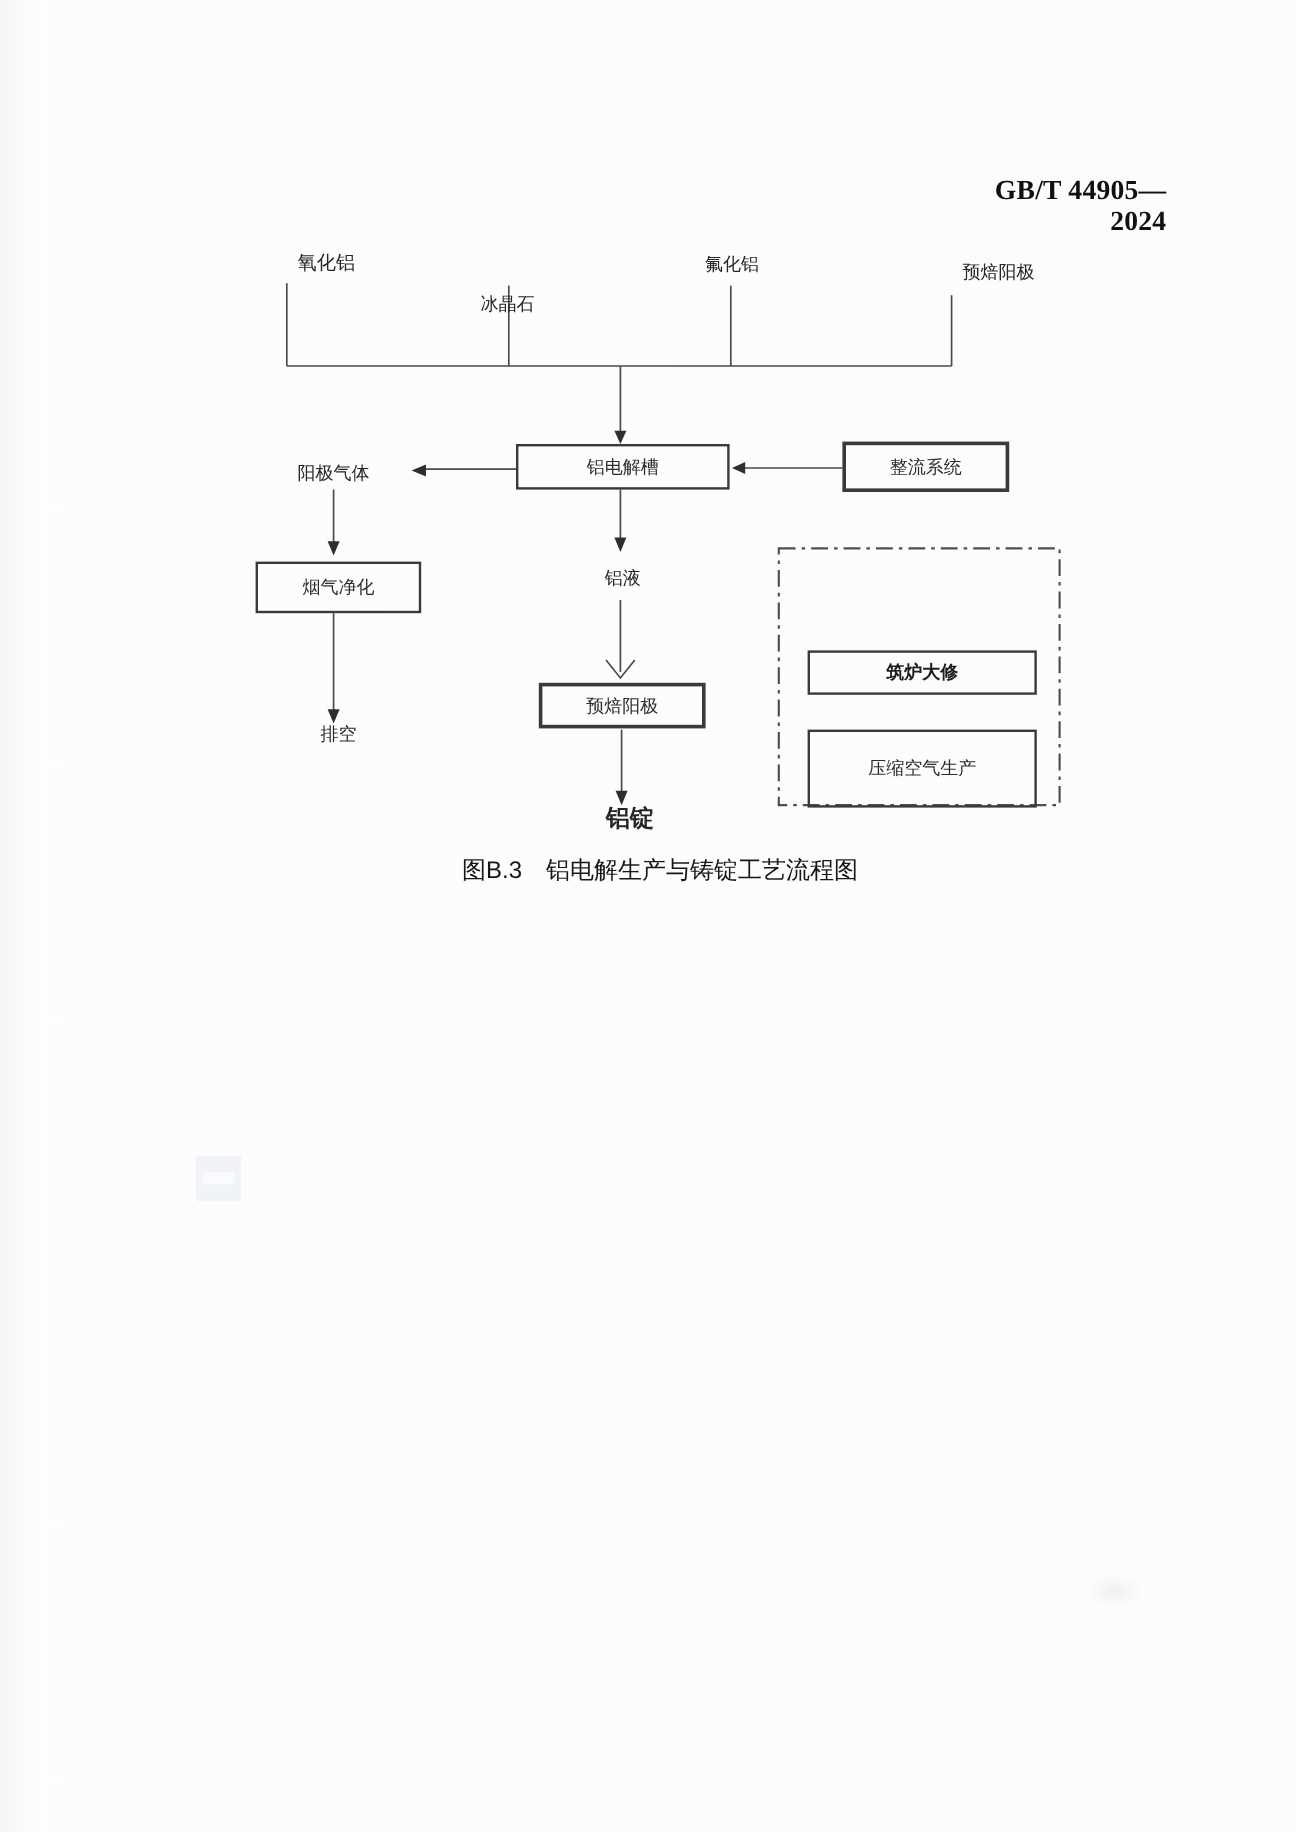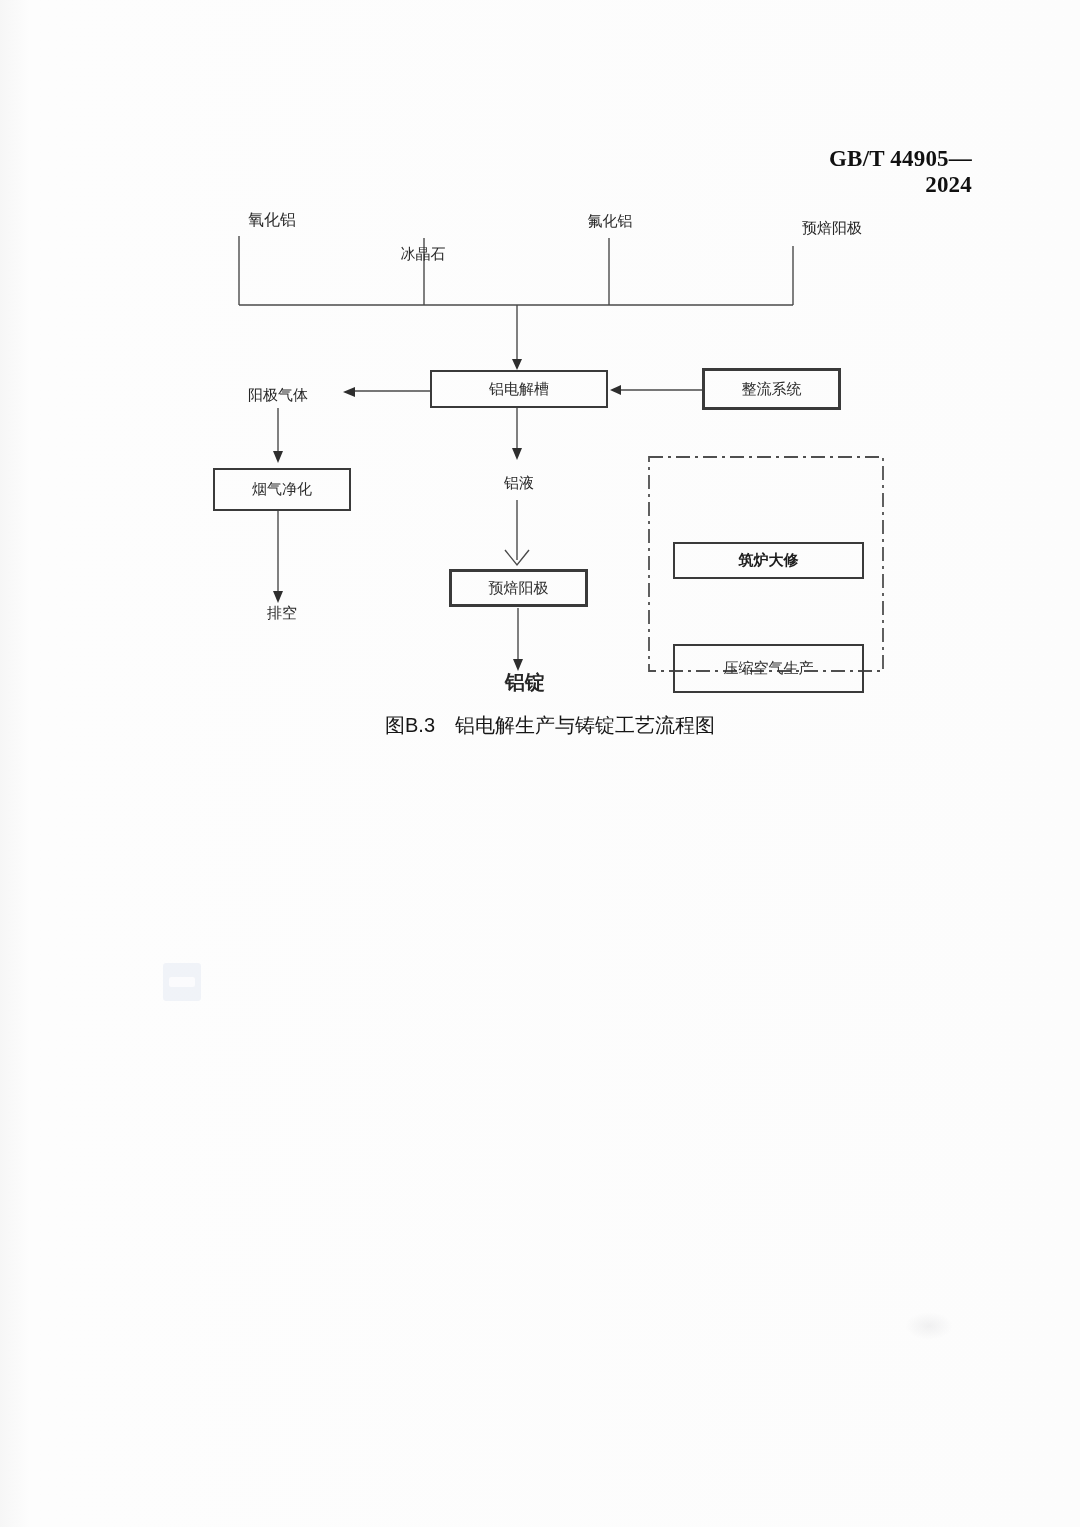--- a/index.html
+++ b/index.html
@@ -124,21 +124,21 @@
   <div class="lbl" style="left:394px;top:213px;width:58px;margin-top:32px;">冰晶石</div>
   <div class="lbl" style="left:581px;top:212px;width:58px;">氟化铝</div>
   <div class="lbl bold" style="left:761px;top:219px;width:70px;">预焙阳极</div>
 
   <div class="box" style="left:430px;top:370px;width:178px;height:38px;">铝电解槽</div>
   <div class="box thick" style="left:702px;top:368px;width:139px;height:42px;">整流系统</div>
   <div class="box" style="left:213px;top:468px;width:138px;height:43px;">烟气净化</div>
   <div class="box thick" style="left:449px;top:569px;width:139px;height:38px;">预焙阳极</div>
 
   <div class="box bold" style="left:673px;top:542px;width:191px;height:37px;">筑炉大修</div>
-  <div class="box" style="left:673px;top:608px;width:191px;height:49px;margin-top:36px;">压缩空气生产</div>
+  <div class="box" style="left:673px;top:608px;width:191px;height:65px;">压缩空气生产</div>
 
   <div class="lbl" style="left:244px;top:386px;width:68px;">阳极气体</div>
   <div class="lbl" style="left:501px;top:474px;width:36px;">铝液</div>
   <div class="lbl" style="left:262px;top:604px;width:40px;">排空</div>
   <div class="lbl" style="left:504px;top:673px;width:42px;font-weight:600;font-size:20px;">铝锭</div>
 
   <div class="caption">
     <span class="cap-label">图B.3</span><span>铝电解生产与铸锭工艺流程图</span>
   </div>
 

